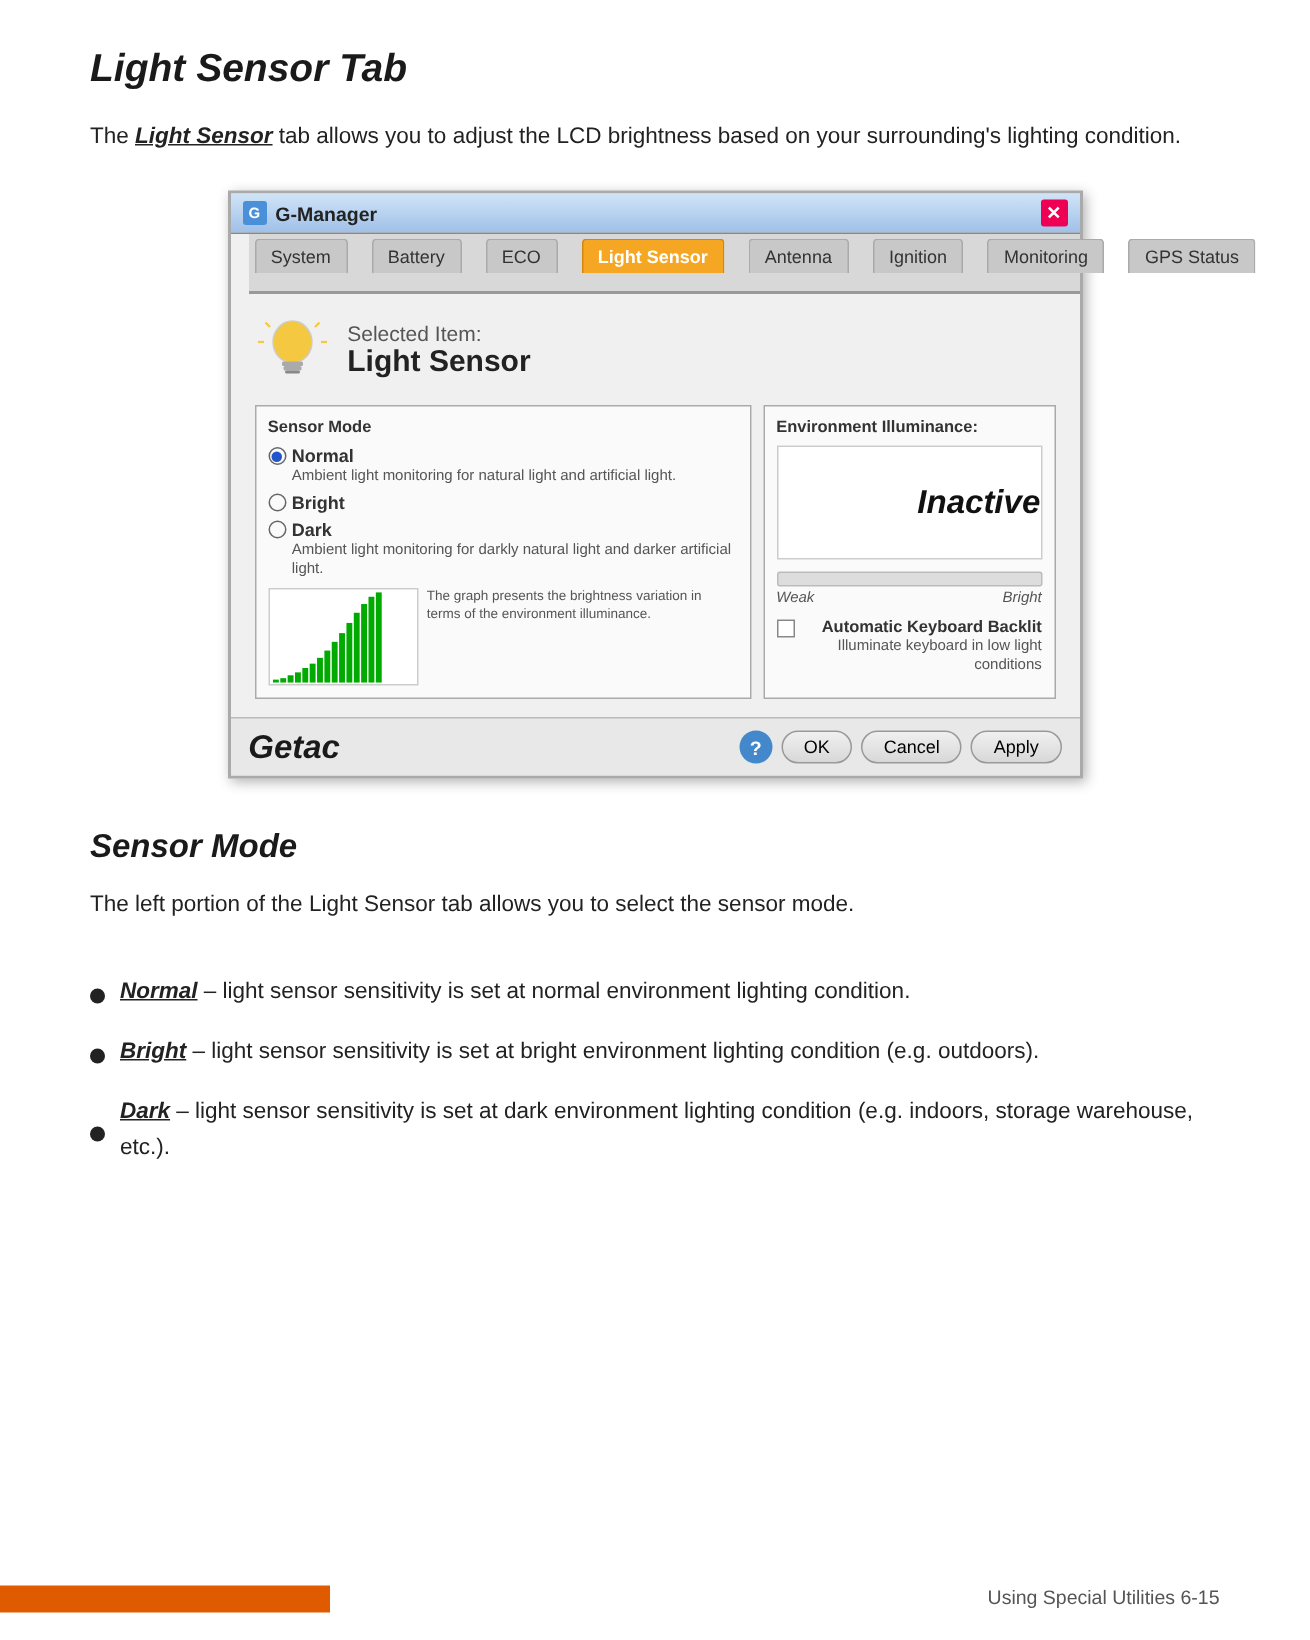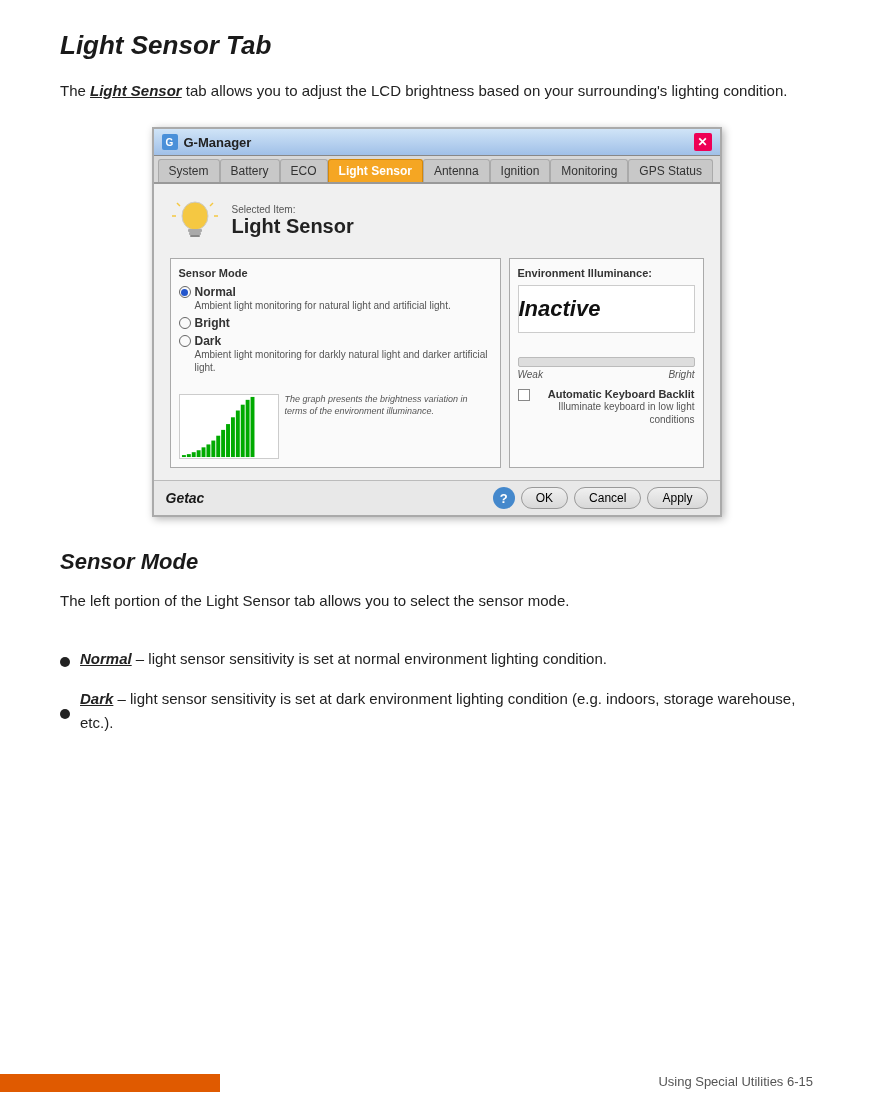--- a/index.html
+++ b/index.html
@@ -94,23 +94,24 @@
       font-size: 12px;
       font-weight: bold;
       cursor: pointer;
     }
 
     
     .tab-bar {
       display: flex;
       background: #d8d8d8;
       border-bottom: 2px solid #999;
-      padding: 0 4px;
-      gap: 0;
+      padding: 12px 4px;
+      gap: 16px;
       padding-top: 3px;
+      margin-left: 12px;
     }
 
     .tab {
       padding: 4px 10px;
       font-size: 12px;
       color: #333;
       cursor: pointer;
       border: 1px solid #aaa;
       border-bottom: none;
       background: #c8c8c8;
@@ -143,21 +144,21 @@
       width: 50px;
       height: 50px;
     }
 
     .selected-item-text {
       display: flex;
       flex-direction: column;
     }
 
     .selected-item-label {
-      font-size: 10px;
+      font-size: 14px;
       color: #555;
     }
 
     .selected-item-name {
       font-size: 20px;
       font-weight: bold;
       color: #222;
     }
 
     
@@ -218,23 +219,22 @@
       font-size: 10px;
       color: #555;
       margin-left: 16px;
       line-height: 1.3;
       margin-bottom: 3px;
     }
 
     
     .chart-area {
       display: flex;
-      margin-top: 20px;
+      margin-top: 6px;
       gap: 6px;
-      font-style: italic;
     }
 
     .chart-box {
       width: 100px;
       height: 65px;
       border: 1px solid #ccc;
       background: #fff;
       position: relative;
       overflow: hidden;
     }
@@ -257,23 +257,23 @@
     .env-panel-title {
       font-size: 11px;
       font-weight: bold;
       color: #333;
       margin-bottom: 6px;
     }
 
     .inactive-display {
       background: white;
       border: 1px solid #ccc;
-      text-align: left;
-      padding: 10px 0;
-      margin-bottom: 24px;
+      text-align: right;
+      padding: 24px 0;
+      margin-bottom: 8px;
     }
 
     .inactive-text {
       font-size: 22px;
       font-weight: bold;
       color: #111;
       font-style: italic;
     }
 
     .illuminance-bar-area {
@@ -336,21 +336,21 @@
     .window-footer {
       display: flex;
       align-items: center;
       justify-content: space-between;
       padding: 6px 12px;
       background: #e8e8e8;
       border-top: 1px solid #bbb;
     }
 
     .footer-logo {
-      font-size: 14px;
+      font-size: 22px;
       font-weight: bold;
       color: #1a1a1a;
       font-family: 'Arial Black', Arial, sans-serif;
       font-style: italic;
     }
 
     .footer-buttons {
       display: flex;
       gap: 6px;
       align-items: center;
@@ -425,21 +425,21 @@
 
     .bullet-term {
       font-weight: 900;
       font-style: italic;
       text-decoration: underline;
     }
 
     
     .page-footer {
       position: absolute;
-      bottom: 0;
+      bottom: 17px;
       left: 0;
       right: 0;
       display: flex;
       align-items: stretch;
       margin-top: 36px;
     }
 
     .footer-orange-bar {
       width: 220px;
       height: 18px;
@@ -608,20 +608,24 @@
 
   <p class="section-intro">The left portion of the Light Sensor tab allows you to select the sensor mode.</p>
 
   <ul class="bullet-list">
     <li>
       <div class="bullet-dot"></div>
       <span><span class="bullet-term">Normal</span> – light sensor sensitivity is set at normal environment lighting condition.</span>
     </li>
     <li>
       <div class="bullet-dot"></div>
+      <span><span class="bullet-term">Bright</span> – light sensor sensitivity is set at bright environment lighting condition (e.g. outdoors).</span>
+    </li>
+    <li>
+      <div class="bullet-dot"></div>
       <span><span class="bullet-term">Dark</span> – light sensor sensitivity is set at dark environment lighting condition (e.g. indoors, storage warehouse, etc.).</span>
     </li>
   </ul>
 
 </div>
 
 <div class="page-footer">
   <div class="footer-orange-bar"></div>
   <div class="footer-page-num">Using Special Utilities   6-15</div>
 </div>

